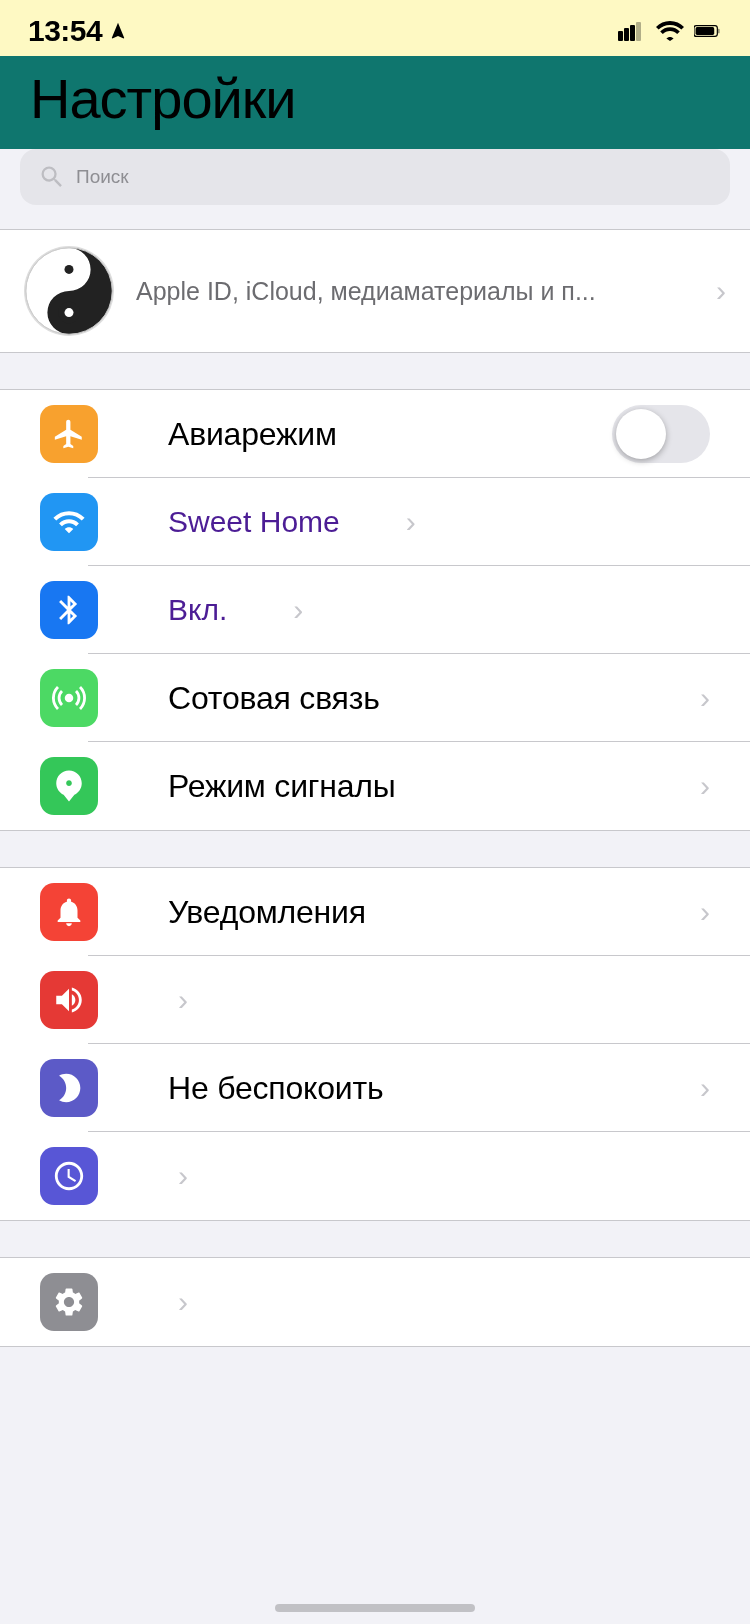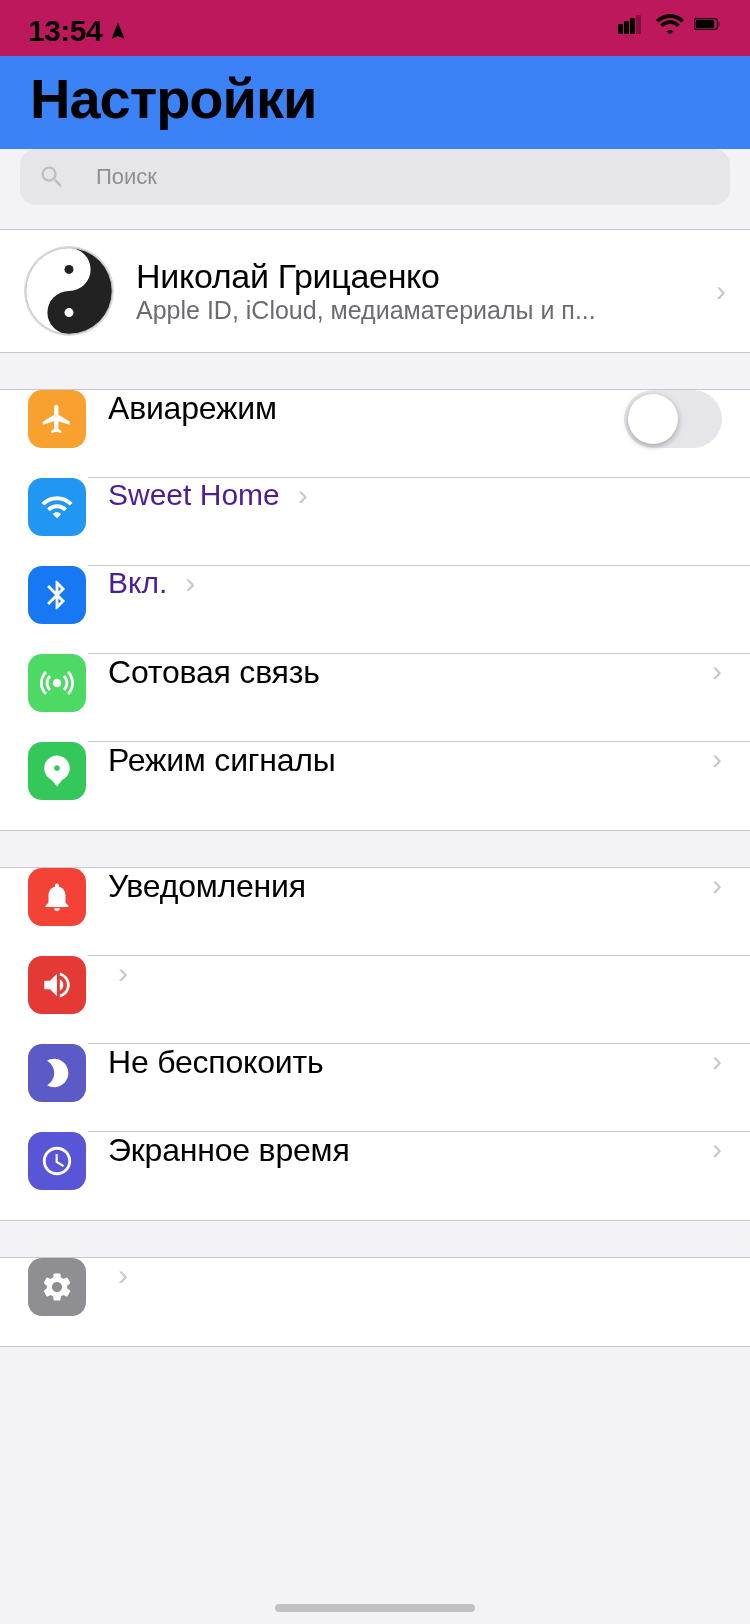--- a/index.html
+++ b/index.html
@@ -11,94 +11,94 @@
       background-color: #f2f2f7;
       font-family: -apple-system, 'SF Pro Display', 'Helvetica Neue', Arial, sans-serif;
       color: #000;
       overflow-x: hidden;
     }
 
     
     .status-bar {
       display: flex;
       justify-content: space-between;
-      align-items: flex-start;
+      align-items: center;
       padding: 14px 28px 8px 28px;
-      background: #be185d;
+      background: #fef9c3;
     }
     .status-time {
       font-size: 30px;
       font-weight: 600;
       letter-spacing: -0.5px;
       display: flex;
       align-items: center;
       gap: 6px;
     }
     .status-time svg { width: 20px; height: 20px; }
     .status-icons {
       display: flex;
       align-items: center;
       gap: 10px;
     }
     .status-icons svg { width: 28px; height: 20px; }
 
     
     .page-title {
       font-size: 56px;
-      font-weight: 700;
+      font-weight: 400;
       letter-spacing: -1px;
       padding: 10px 30px 18px 30px;
-      background: #3b82f6;
+      background: #0f766e;
     }
 
     
     .search-bar {
       margin: 0 20px 0 20px;
       background: #e5e5ea;
       border-radius: 16px;
       display: flex;
       align-items: center;
       padding: 14px 18px;
       gap: 10px;
       margin-bottom: 24px;
     }
     .search-bar svg {
       width: 28px;
       height: 28px;
       opacity: 0.45;
       flex-shrink: 0;
     }
     .search-placeholder {
-      font-size: 22px;
+      font-size: 19px;
       color: #8e8e93;
-      margin-left: 20px;
     }
 
     
     .section-gap {
       height: 36px;
       background: #f2f2f7;
     }
 
     
     .settings-group {
       background: #fff;
       margin: 0;
       border-top: 1px solid #c8c8cc;
       border-bottom: 1px solid #c8c8cc;
     }
 
     .settings-item {
       display: flex;
-      align-items: flex-start;
-      padding: 0 28px;
+      align-items: center;
+      padding: 0 40px;
       min-height: 88px;
       background: #fff;
       position: relative;
       cursor: pointer;
+      gap: 48px;
     }
     .settings-item:not(:last-child)::after {
       content: '';
       position: absolute;
       bottom: 0;
       left: 88px;
       right: 0;
       height: 1px;
       background: #c8c8cc;
     }
@@ -276,21 +276,20 @@
 
         <circle cx="50" cy="26" r="12" fill="#fff"></circle>
         <circle cx="50" cy="74" r="12" fill="#222"></circle>
 
         <circle cx="50" cy="26" r="5" fill="#222"></circle>
         <circle cx="50" cy="74" r="5" fill="#fff"></circle>
         <circle cx="50" cy="50" r="48" fill="none" stroke="#ccc" stroke-width="1"></circle>
       </svg>
     </div>
     <div class="profile-info">
-      <div class="profile-name">Николай Грицаенко</div>
       <div class="profile-sub">Apple ID, iCloud, медиаматериалы и п...</div>
     </div>
     <span class="chevron">›</span>
   </div>
 </div>
 
 <div class="section-gap"></div>
 
 <div class="settings-group">
 
@@ -382,21 +381,20 @@
     <span class="item-label">Не беспокоить</span>
     <span class="chevron">›</span>
   </div>
 
   <div class="settings-item">
     <div class="icon-wrap purple-dark">
       <svg viewBox="0 0 24 24">
         <path d="M11.99 2C6.47 2 2 6.48 2 12s4.47 10 9.99 10C17.52 22 22 17.52 22 12S17.52 2 11.99 2zM12 20c-4.42 0-8-3.58-8-8s3.58-8 8-8 8 3.58 8 8-3.58 8-8 8zm.5-13H11v6l5.25 3.15.75-1.23-4.5-2.67V7z"></path>
       </svg>
     </div>
-    <span class="item-label">Экранное время</span>
     <span class="chevron">›</span>
   </div>
 
 </div>
 
 <div class="section-gap"></div>
 
 <div class="settings-group">
 
   <div class="settings-item">

